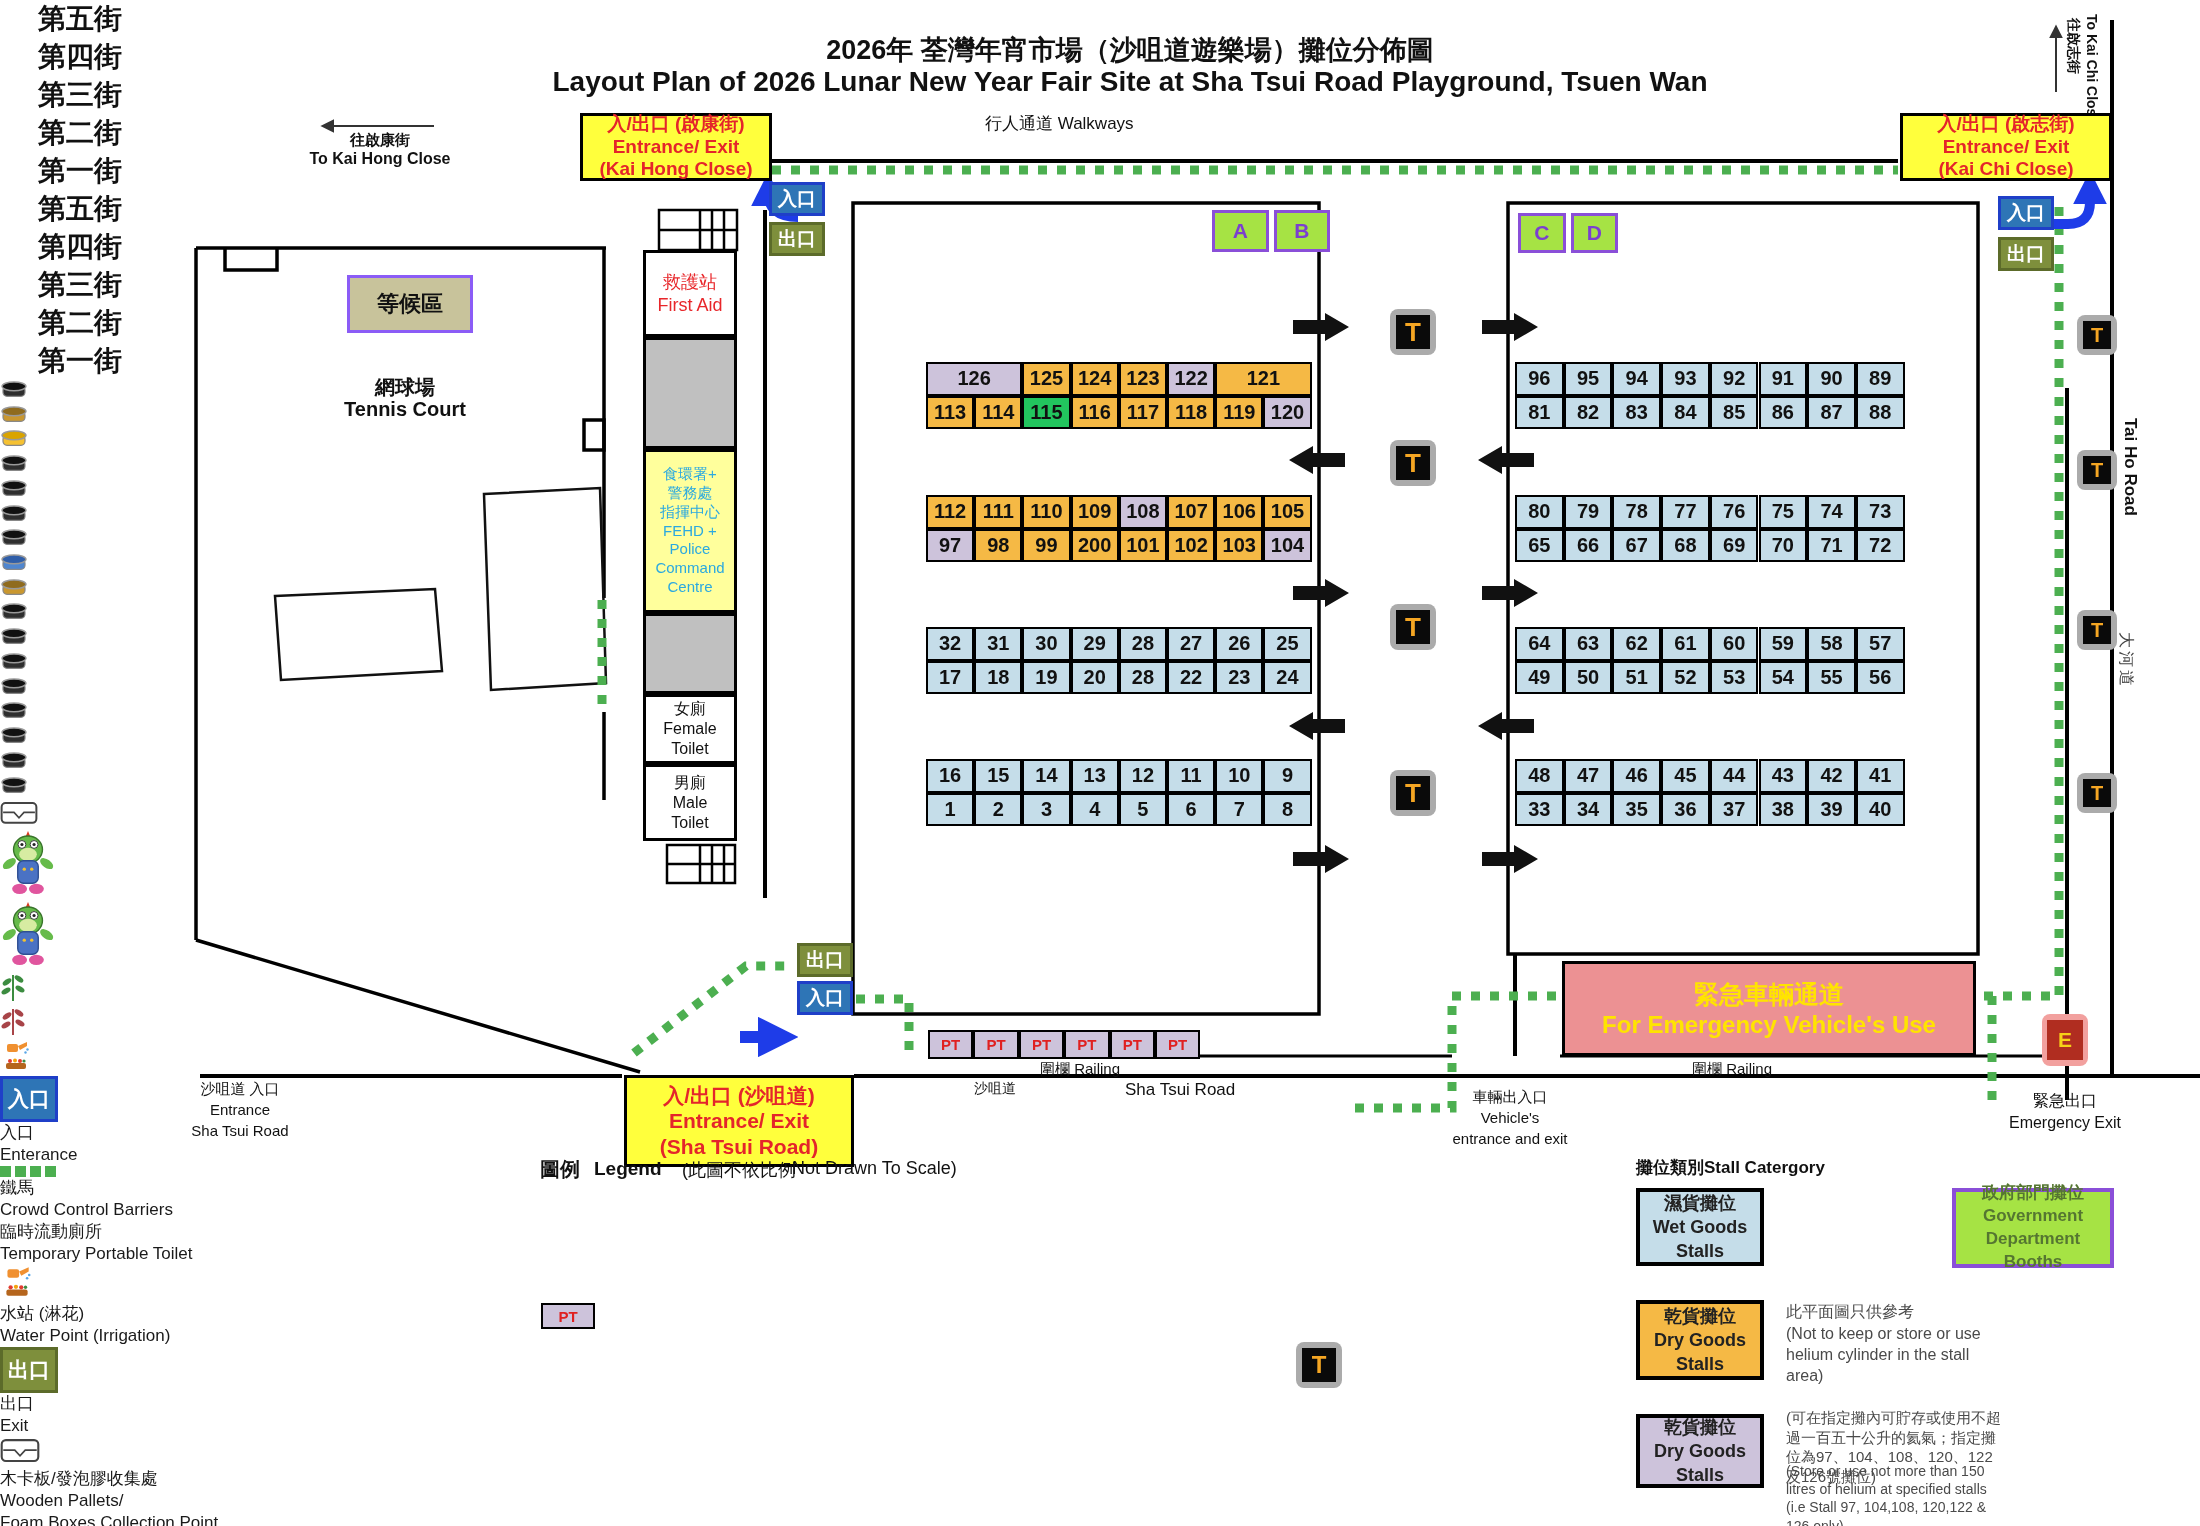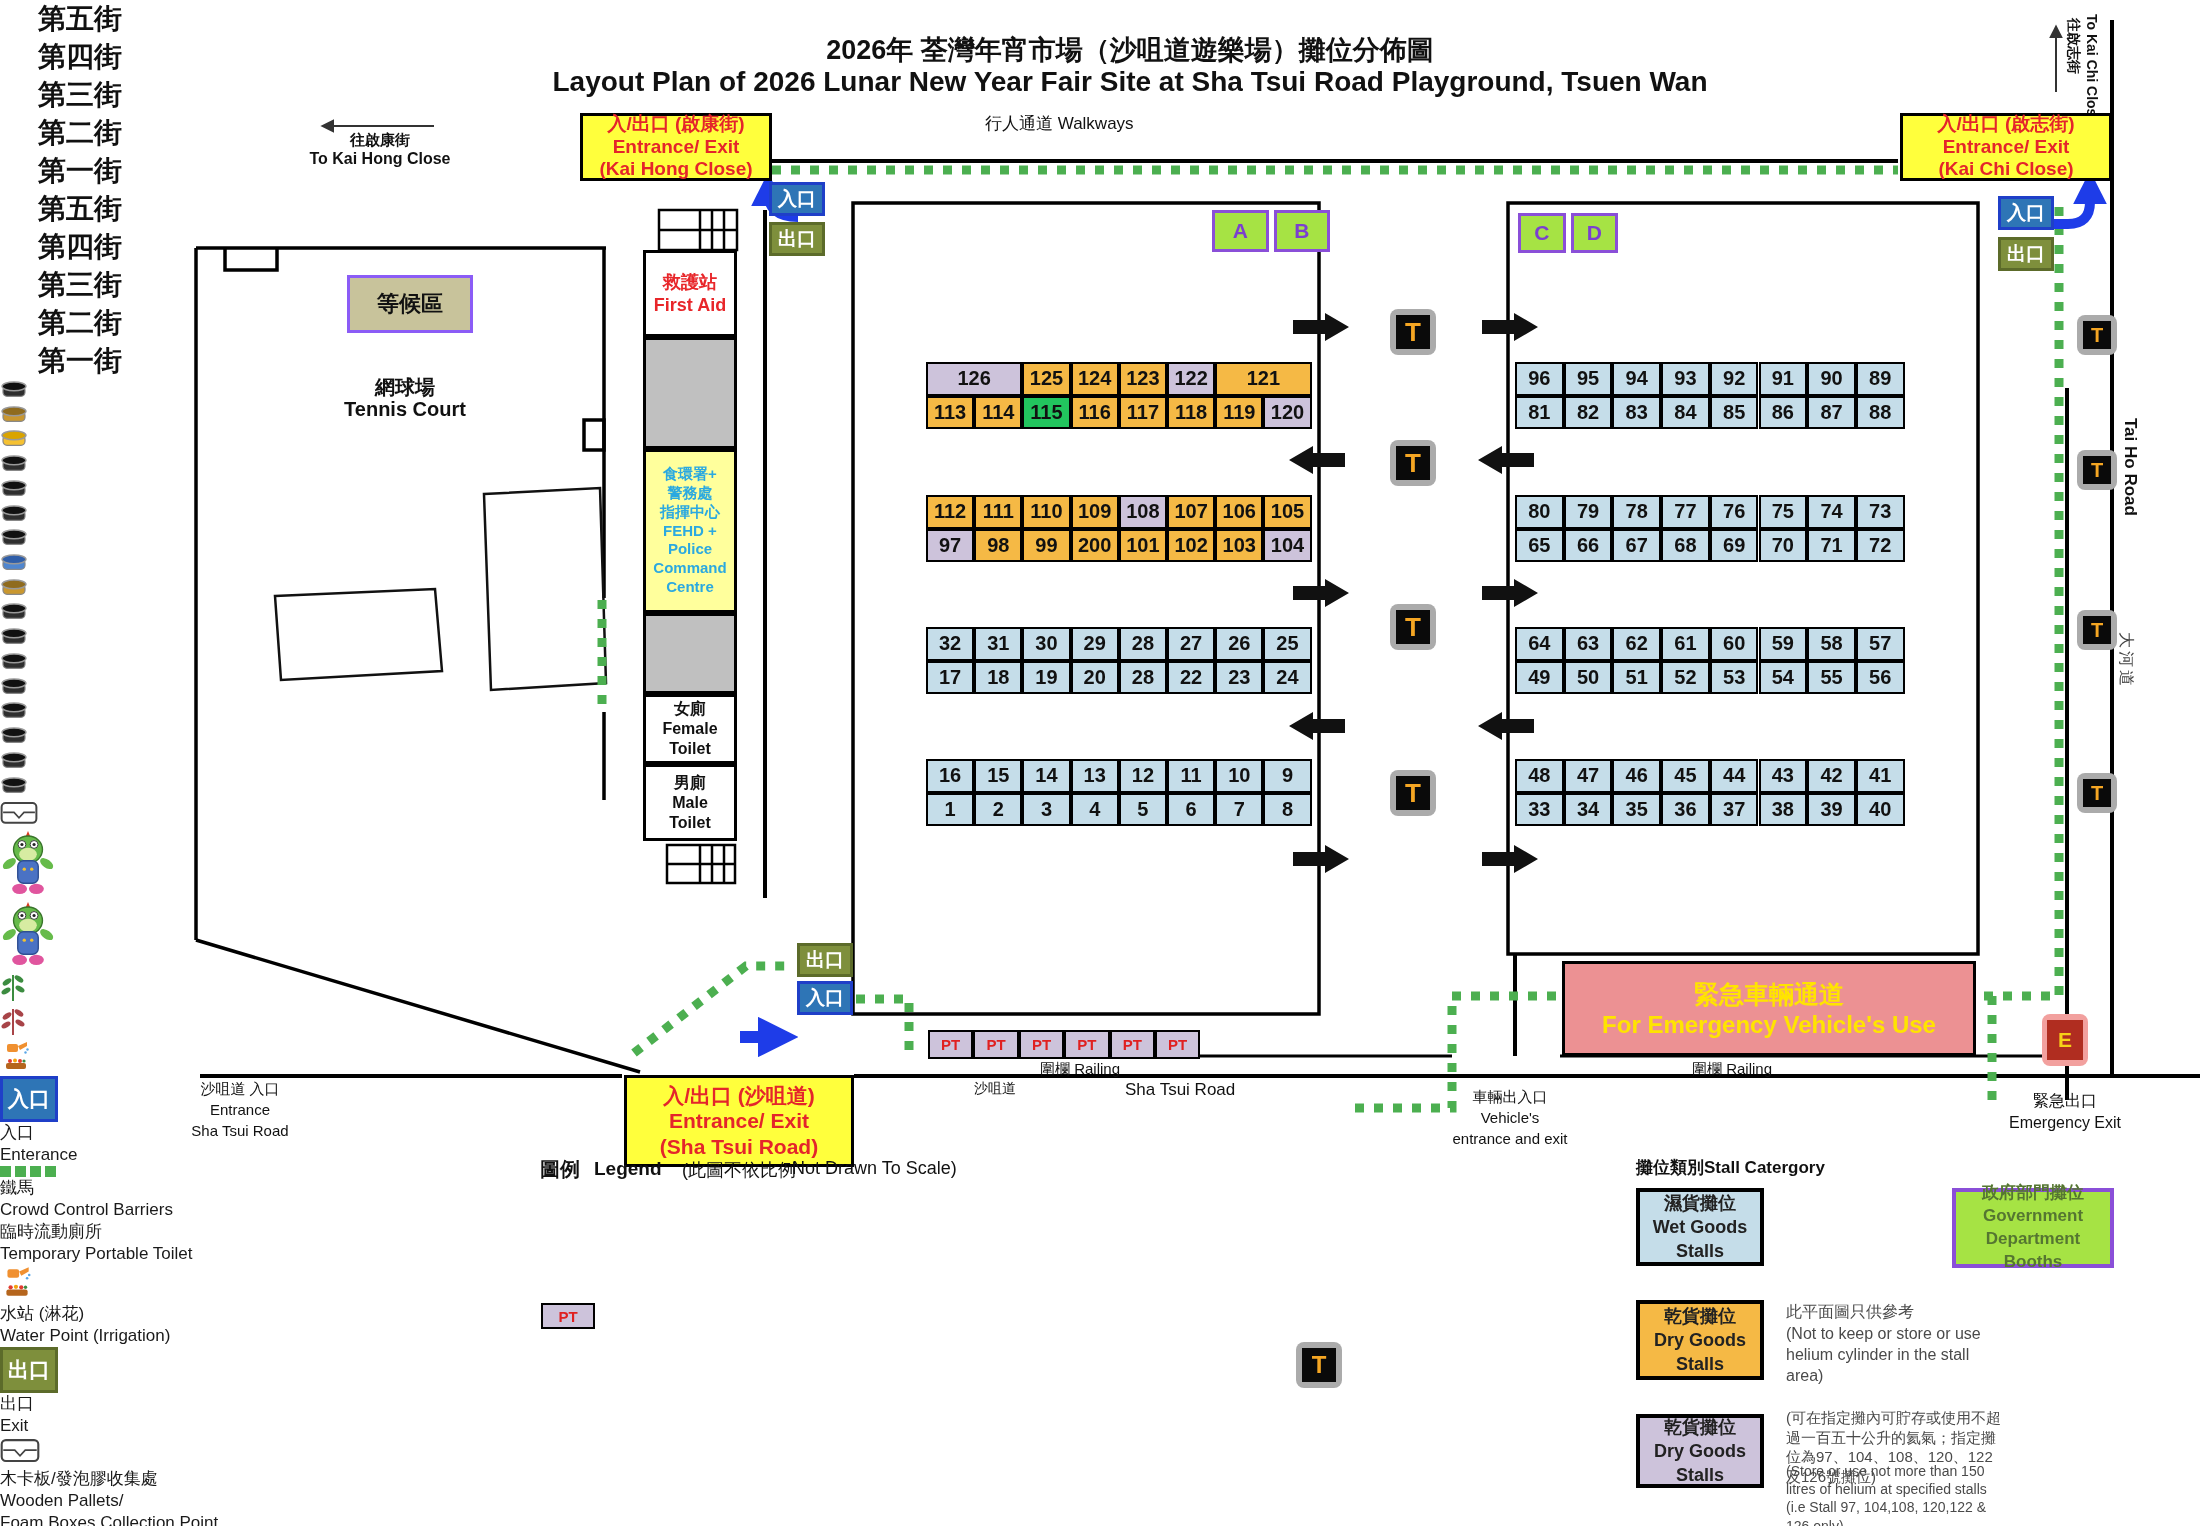--- a/index.html
+++ b/index.html
@@ -8,21 +8,21 @@
   .abs{position:absolute}
   .col{display:flex;flex-direction:column;align-items:center;justify-content:center;text-align:center}
   .b{font-weight:bold}
   .gate{background:#FFFF3C;border:3px solid #000;color:#E4252B;font-weight:bold;
     display:flex;flex-direction:column;justify-content:center;text-align:center;line-height:1.2;box-sizing:border-box}
   .marker{width:56px;height:34px;color:#fff;font-weight:bold;font-size:19px;
     display:flex;align-items:center;justify-content:center;box-sizing:border-box}
   .m-in{background:#2E75B6;border:3px solid #1F3FC8}
   .m-out{background:#7E8F3C;border:3px solid #5C6B2A}
   .fac{border:3px solid #000;box-sizing:border-box;display:flex;flex-direction:column;
-    align-items:center;justify-content:center;text-align:center;font-weight:bold;line-height:1.25}
+    align-items:center;justify-content:center;text-align:center;font-weight:normal;line-height:1.25}
   .street{font-size:28px;font-weight:bold;color:#111;text-align:center;width:160px}
   .cell{position:absolute;border:2px solid #000;display:flex;align-items:center;justify-content:center;
     font-size:20px;font-weight:bold;color:#111;box-sizing:border-box}
   .tbox{position:absolute;background:#ABABAB;border-radius:8px;display:flex;align-items:center;justify-content:center}
   .tin{background:#0A0A0A;color:#F5A623;font-weight:bold;display:flex;align-items:center;justify-content:center}
   .ptc{position:absolute;background:#CDC3DB;border:2px solid #000;color:#E02020;font-weight:bold;font-size:15px;
     display:flex;align-items:center;justify-content:center;box-sizing:border-box}
   .photo{display:flex;gap:5px}
   .photo .pc{flex:1;background:#A6E344;border:3px solid #8A4FD8;color:#7B3FD0;font-weight:bold;font-size:21px;
     display:flex;align-items:center;justify-content:center}

